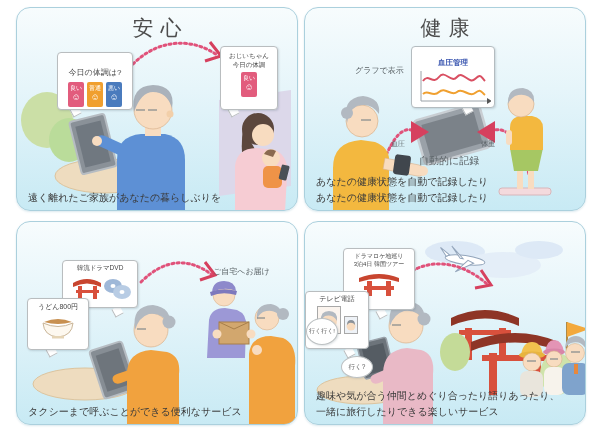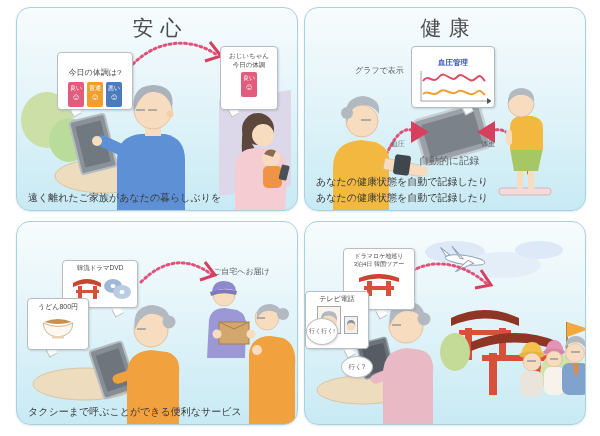--- a/index.html
+++ b/index.html
@@ -360,15 +360,16 @@
             <path d="M2,8 Q2,3 6,3 Q10,3 10,8 Q8,5 4,6 Z" fill="#8b9299"></path>
           </svg>
         </div>
       </div>
     </div>
     <i class="tail" style="left:40px;top:126px"></i>
 
     <div class="thought th1">行く行く!</div>
     <div class="thought th2">行く?</div>
 
+    <p class="desc"><span>趣味や気が合う仲間とめぐり合ったり語りあったり、</span><br><span>一緒に旅行したりできる楽しいサービス</span></p>
   </section>
 
 </div>
 
 </body></html>

